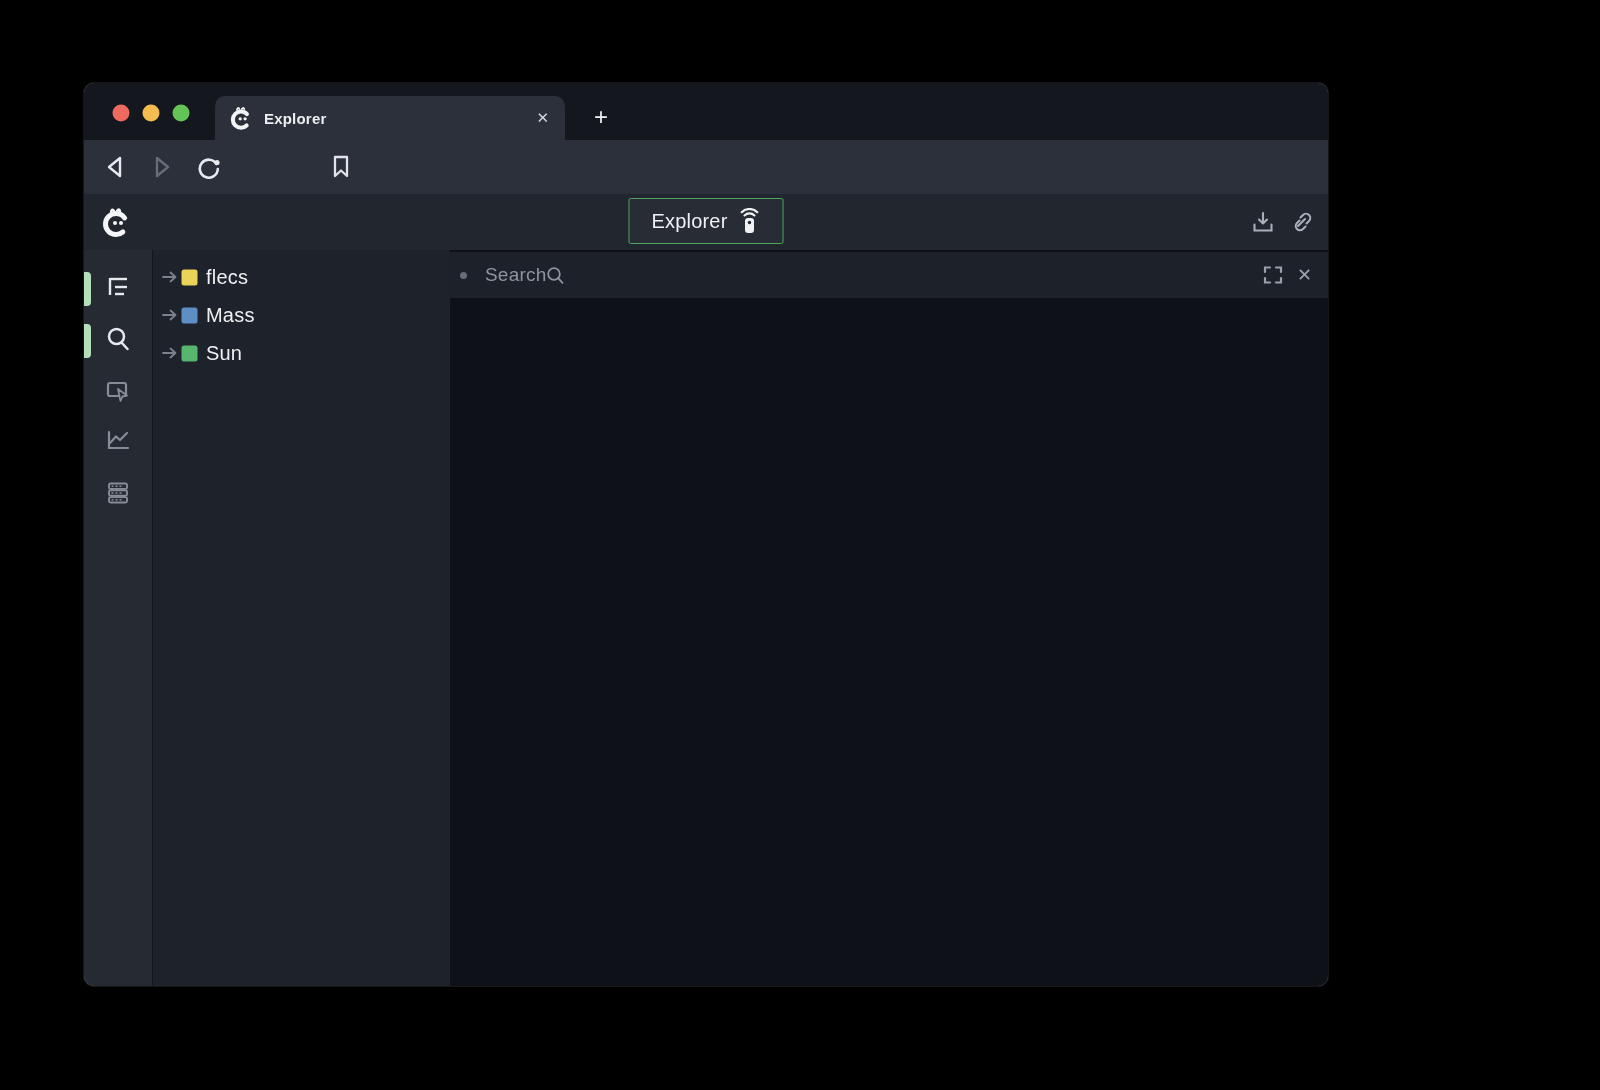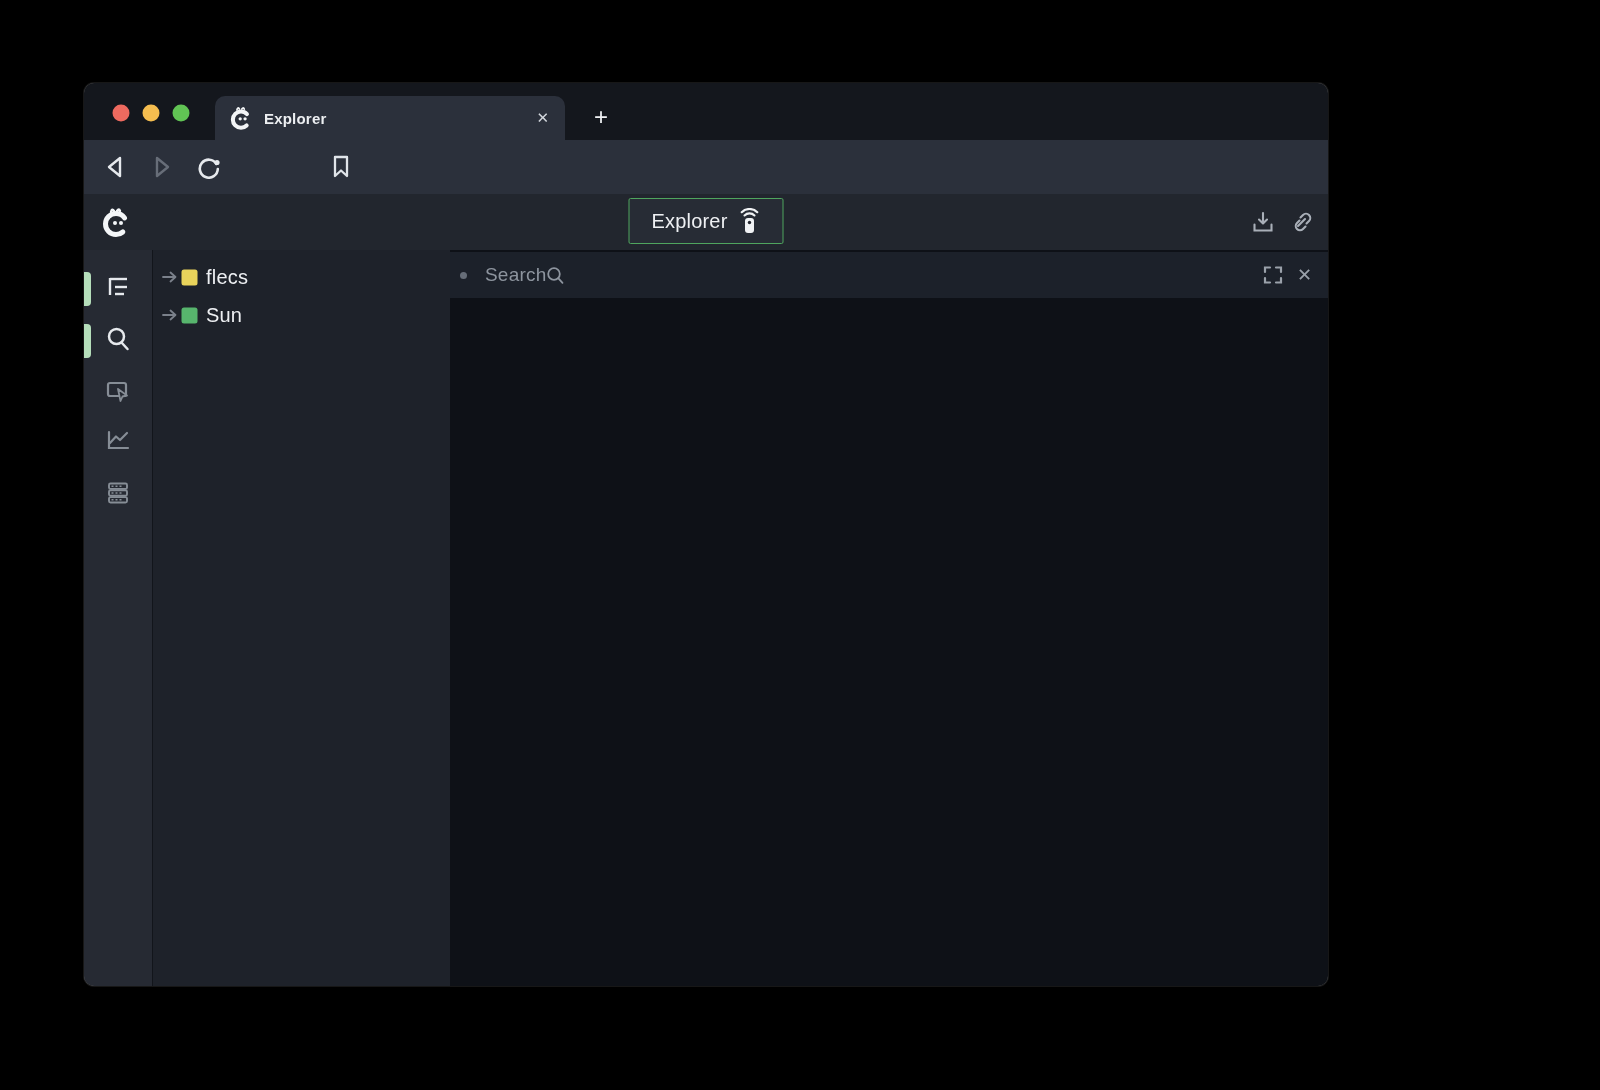--- a/index.html
+++ b/index.html
@@ -255,20 +255,29 @@
         <svg class="tree-square" viewBox="0 0 17 17">
           <rect x="0.5" y="0.5" width="16" height="16" rx="2.5" fill="#e9d35b"></rect>
         </svg>
         <span class="tree-label">flecs</span>
       </div>
       <div class="tree-row">
         <svg class="tree-arrow" viewBox="0 0 18 14">
           <path d="M2 7 H14 M9.5 2.5 L14.5 7 L9.5 11.5" fill="none" stroke="#7b818b" stroke-width="1.8" stroke-linecap="round" stroke-linejoin="round"></path>
         </svg>
         <svg class="tree-square" viewBox="0 0 17 17">
+          <rect x="0.5" y="0.5" width="16" height="16" rx="2.5" fill="#5d8fc4"></rect>
+        </svg>
+        <span class="tree-label">Mass</span>
+      </div>
+      <div class="tree-row">
+        <svg class="tree-arrow" viewBox="0 0 18 14">
+          <path d="M2 7 H14 M9.5 2.5 L14.5 7 L9.5 11.5" fill="none" stroke="#7b818b" stroke-width="1.8" stroke-linecap="round" stroke-linejoin="round"></path>
+        </svg>
+        <svg class="tree-square" viewBox="0 0 17 17">
           <rect x="0.5" y="0.5" width="16" height="16" rx="2.5" fill="#57b56d"></rect>
         </svg>
         <span class="tree-label">Sun</span>
       </div>
     </div>
 
     <div class="main">
       <div class="searchbar">
         <div class="status-dot"></div>
         <div class="search-title">

